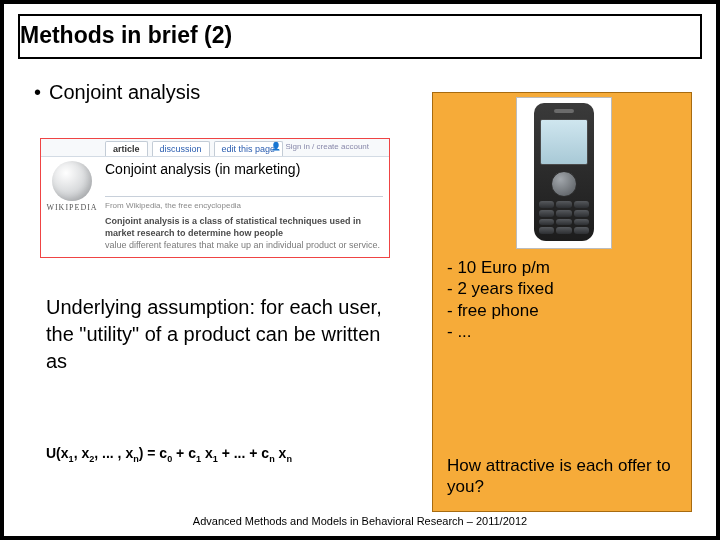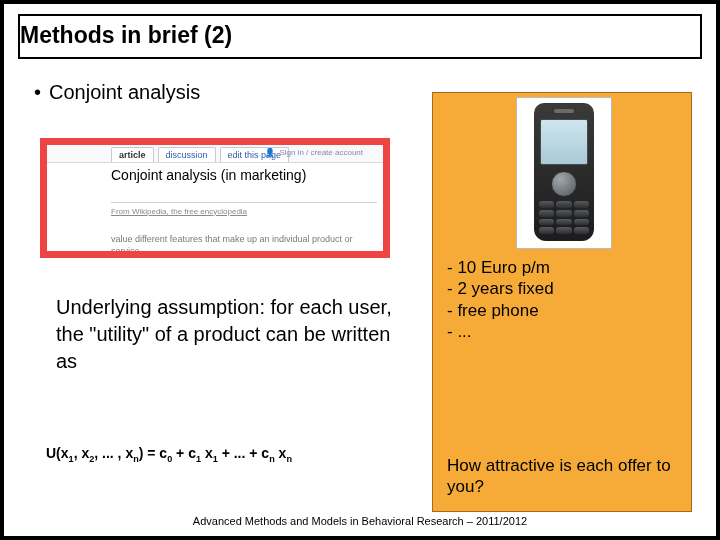--- a/index.html
+++ b/index.html
@@ -22,21 +22,21 @@
   }
   .bullet-row {
     margin: 22px 0 0 30px;
     font-size: 20px;
   }
   .bullet-row .dot { color:#000; margin-right:8px; }
   .wiki-box {
     position: absolute;
     left: 36px; top: 134px;
     width: 350px; height: 120px;
-    border: 7px solid #ef4444;
+    border: 1px solid #ef4444;
     background: #fff;
     font-family: Arial, sans-serif;
     font-size: 10px;
     color: #555;
     overflow: hidden;
   }
   .wiki-tabs {
     display: flex;
     gap: 4px;
     padding: 2px 0 0 64px;
@@ -61,25 +61,25 @@
   .wiki-globe {
     width:40px; height:40px; border-radius:50%;
     background: radial-gradient(circle at 35% 30%, #fff 0%, #d6d8da 55%, #b9bcc0 100%);
     margin: 0 auto 2px auto;
     box-shadow: inset -3px -3px 6px rgba(0,0,0,.15);
   }
   .wiki-word { font-size:8px; letter-spacing:1px; font-family:"Times New Roman",serif; }
   .wiki-body { position:absolute; left:64px; top:22px; right:6px; }
   .wiki-h1 { font-size:14px; color:#000; margin-bottom:19px; }
   .wiki-line { height:1px; background:#c8d0da; margin:2px 0 4px 0;}
-  .wiki-sub { font-size:8px; color:#8a8a8a; margin-bottom:5px; filter: blur(0.4px); text-decoration: underline;}
+  .wiki-sub { font-size:8px; color:#8a8a8a; margin-bottom:5px; filter: blur(0.4px);}
   .wiki-para { font-size:9px; color:#7a7a7a; line-height:1.35; filter: blur(0.5px); }
   .wiki-para b { color:#4b4b4b;}
   .assumption {
-    position:absolute; left:52px; top:290px; width:355px;
+    position:absolute; left:42px; top:290px; width:355px;
     font-size:20px; line-height:1.35;
   }
   .equation {
     position:absolute; left:42px; top:441px;
     font-size:14px;
     font-weight:bold;
   }
   sub { font-size: 0.65em; vertical-align: sub; }
   .orange-box {
     position:absolute; right:24px; top:88px;
@@ -150,26 +150,30 @@
   <span class="dot">•</span><span>Conjoint analysis</span>
 </div>
 
 <div class="wiki-box">
   <div class="wiki-tabs">
     <div class="wiki-tab sel">article</div>
     <div class="wiki-tab">discussion</div>
     <div class="wiki-tab">edit this page</div>
   </div>
   <div class="wiki-right"><span>👤</span> <span>Sign in / create account</span></div>
+  <div class="wiki-logo">
+    <div class="wiki-globe"></div>
+    <div class="wiki-word">WIKIPEDIA</div>
+  </div>
   <div class="wiki-body">
     <div class="wiki-h1">Conjoint analysis (in marketing)</div>
     <div class="wiki-line"></div>
     <div class="wiki-sub">From Wikipedia, the free encyclopedia</div>
     <div class="wiki-para">
-      <br>
+      <b>Conjoint analysis is a class of statistical techniques used in market research to determine how people</b><br>
       <span>value different features that make up an individual product or service.</span>
     </div>
   </div>
 </div>
 
 <div class="assumption">Underlying assumption: for each user, the "utility" of a product can be written as</div>
 
 <div class="equation">
   <span>U(x</span><sub>1</sub><span>, x</span><sub>2</sub><span>, ... , x</span><sub>n</sub><span>) = c</span><sub>0</sub><span> + c</span><sub>1</sub><span> x</span><sub>1</sub><span> + ... + c</span><sub>n</sub><span> x</span><sub>n</sub>
 </div>

